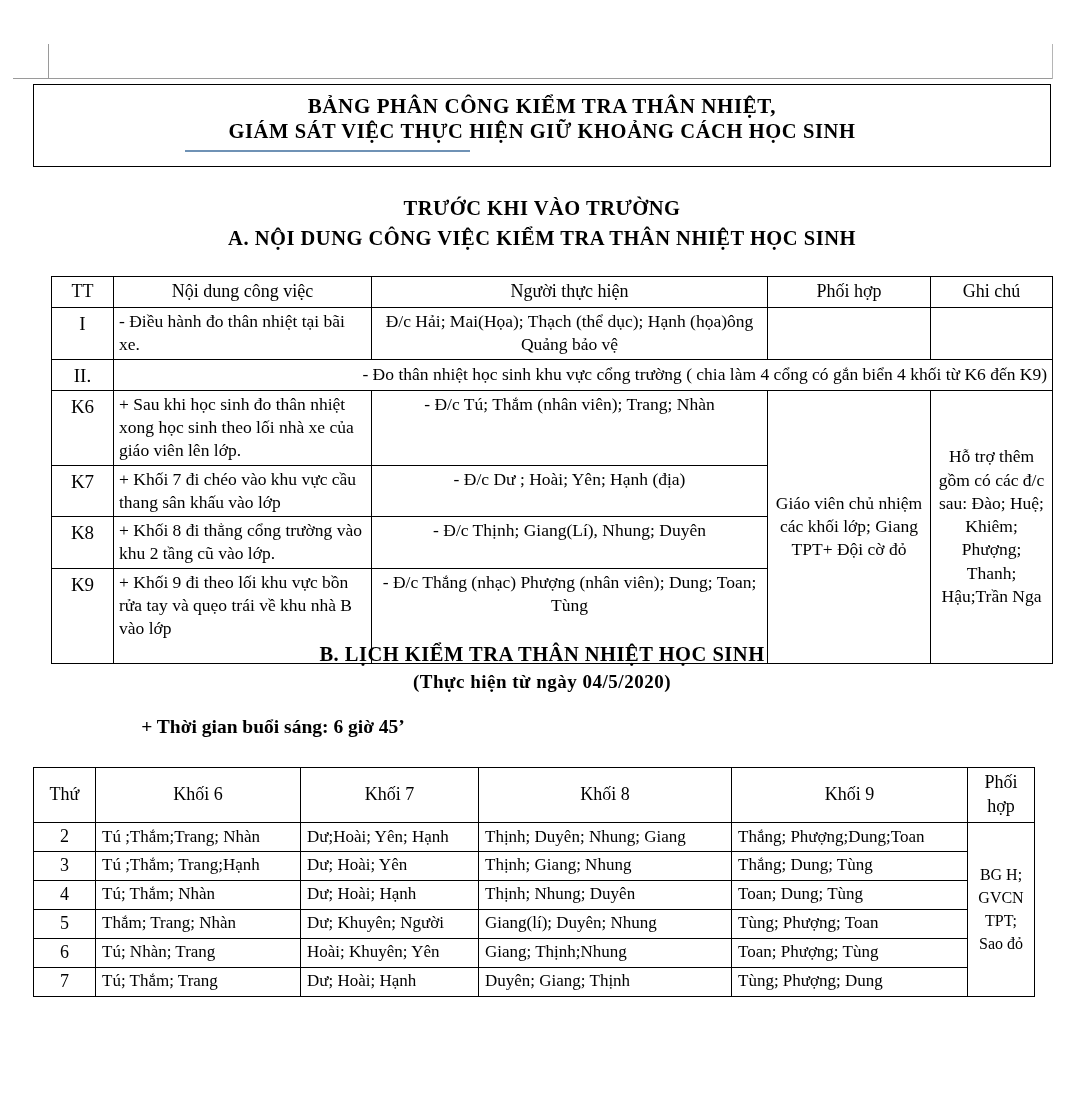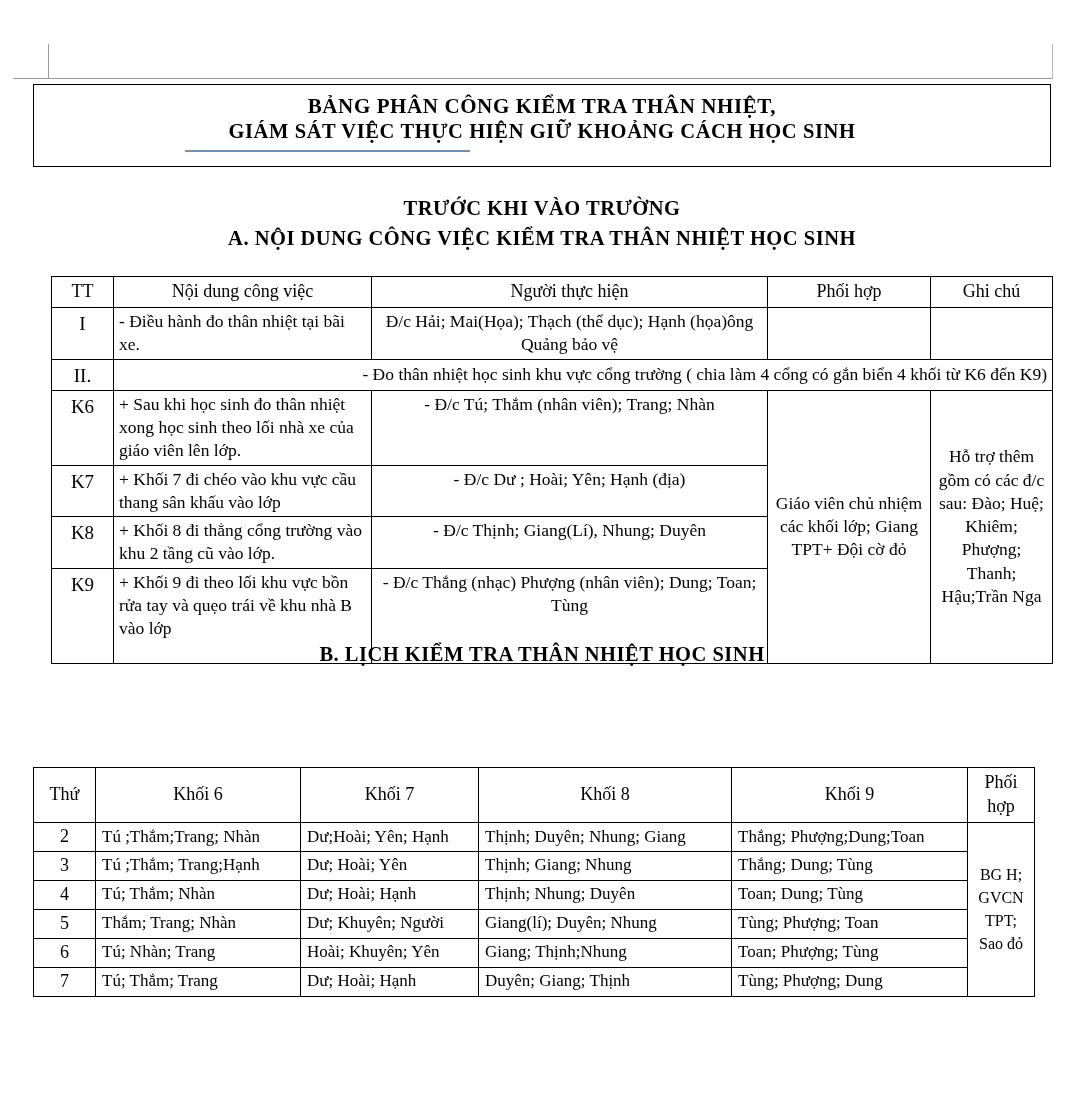--- a/index.html
+++ b/index.html
@@ -259,23 +259,25 @@
     <tr>
       <td class="tt">K9</td>
       <td style="height:90px">+ Khối 9 đi theo lối  khu vực bồn rửa tay và quẹo trái về khu nhà B vào lớp</td>
       <td class="ctr">- Đ/c Thắng (nhạc) Phượng (nhân viên); Dung; Toan; Tùng</td>
     </tr>
   </tbody>
 </table>
 
 <div class="section-heading section-b">
   <div>B.  LỊCH KIỂM TRA THÂN NHIỆT HỌC SINH</div>
+  <div class="sub">(Thực hiện từ ngày 04/5/2020)</div>
 </div>
 
 <div class="times-row">
+  <div class="t-left">+ Thời gian buổi sáng: 6 giờ 45’</div>
 </div>
 
 <table class="doc" id="table-b">
   <colgroup>
     <col style="width:62px">
     <col style="width:205px">
     <col style="width:178px">
     <col style="width:253px">
     <col style="width:236px">
     <col style="width:67px">

